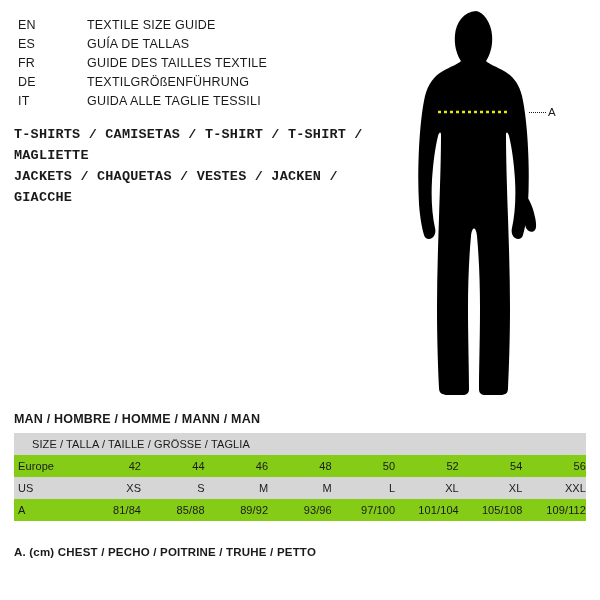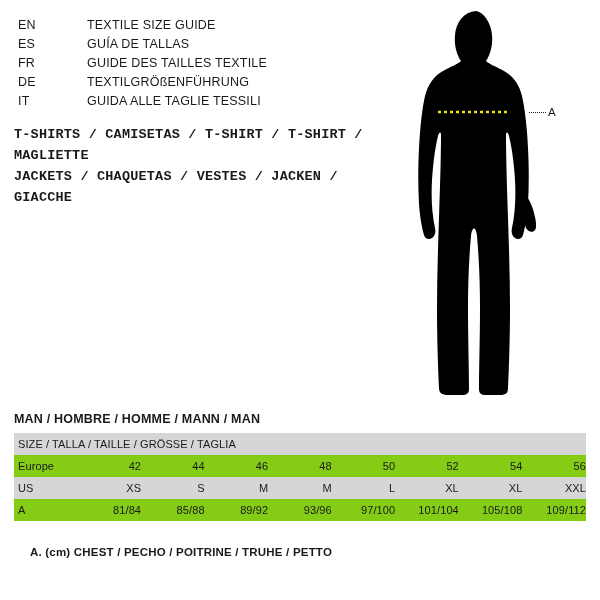--- a/index.html
+++ b/index.html
@@ -111,34 +111,33 @@
   }
   table.size-table td.first {
     text-align: left;
     padding-left: 4px;
     width: 88px;
   }
   tr.head-row td {
     background: #d6d6d6;
     font-weight: normal;
     text-align: left;
-    padding-left: 4px;
+    padding-left: 18px;
     font-size: 11px;
   }
   tr.shade td { background: #d6d6d6; }
   tr.plain td { background: #84cc16; }
 
   .footnote {
     position: absolute;
     top: 546px;
     left: 14px;
     font-size: 11.5px;
     font-weight: bold;
     letter-spacing: 0.2px;
-    margin-left: 16px;
   }
 </style>
 </head>
 <body>
 
 <div class="page">
 
   <div class="lang-block">
     <div class="lang-row">
       <div class="lang-code">EN</div>

